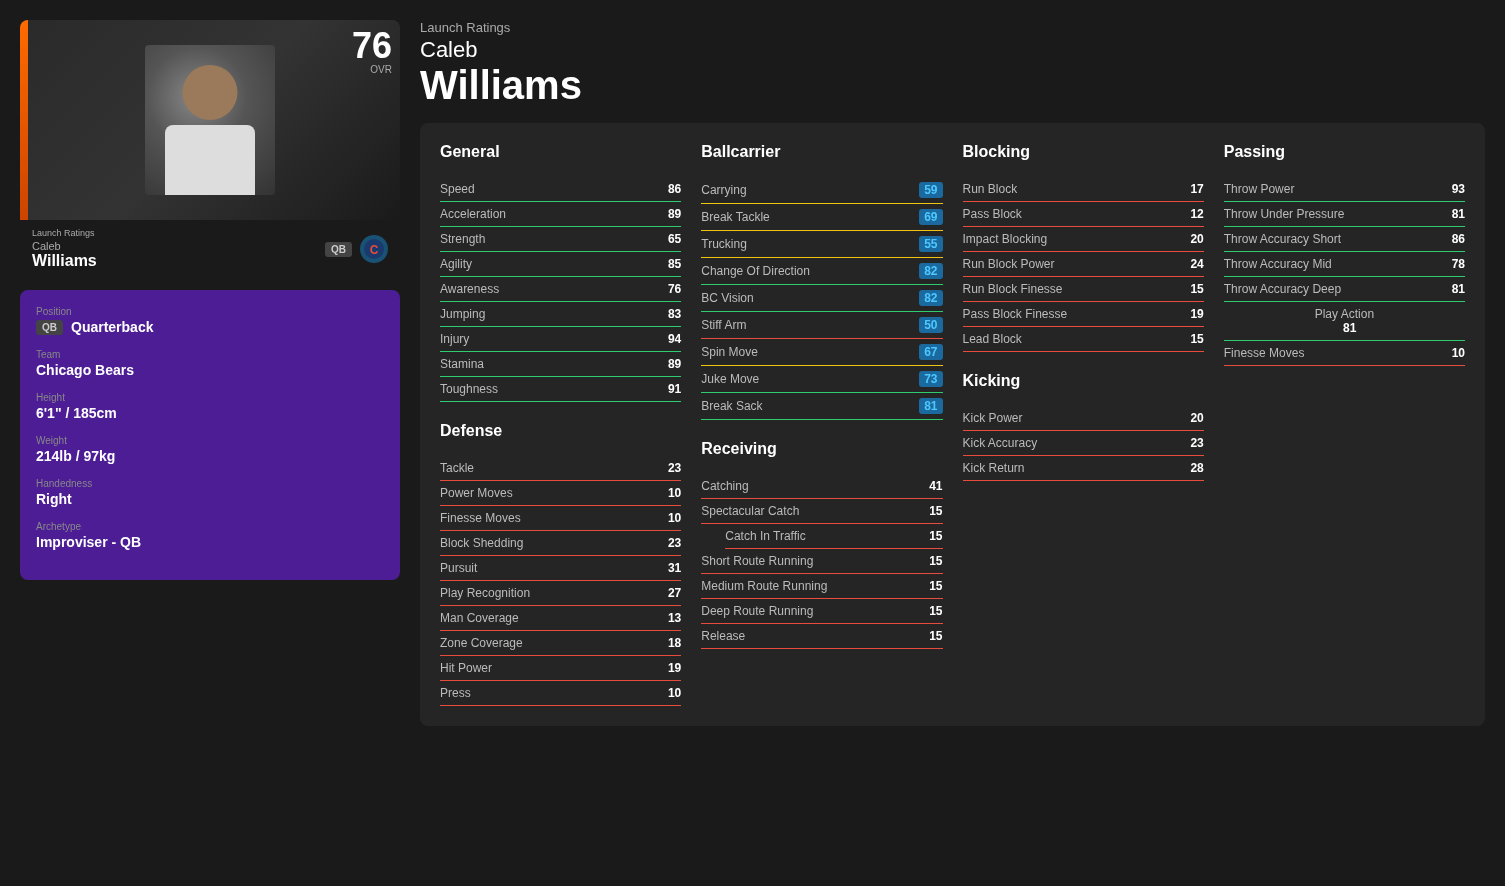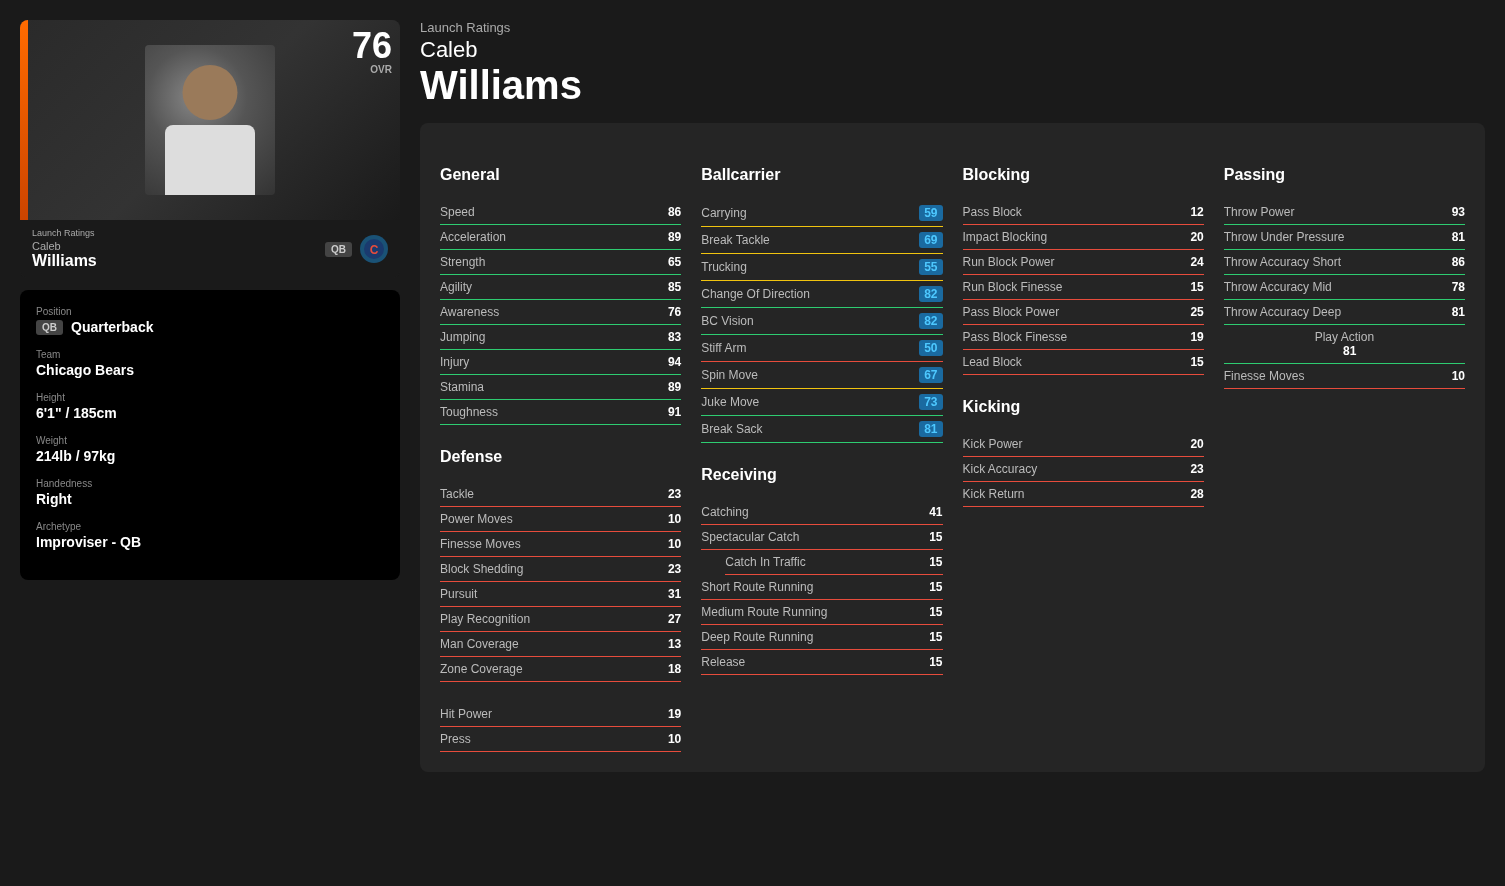--- a/index.html
+++ b/index.html
@@ -92,21 +92,20 @@
     .ovr-number {
       font-size: 36px;
       font-weight: 900;
       color: #fff;
       line-height: 1;
     }
     .ovr-label {
       font-size: 10px;
       color: #aaa;
       text-align: right;
-      font-weight: bold;
     }
     .card-bottom {
       background: #1a1a1a;
       padding: 8px 12px;
       display: flex;
       justify-content: space-between;
       align-items: center;
     }
     .card-bottom-info {
       display: flex;
@@ -146,21 +145,21 @@
       border-radius: 50%;
       display: flex;
       align-items: center;
       justify-content: center;
       font-size: 14px;
       font-weight: 900;
       color: #e74c3c;
     }
     
     .player-info-card {
-      background: #000000;
+      background: #4c1d95;
       border-radius: 8px;
       padding: 16px;
     }
     .info-row {
       margin-bottom: 14px;
     }
     .info-label {
       font-size: 10px;
       color: #888;
       margin-bottom: 2px;
@@ -217,21 +216,20 @@
     }
     .stat-category {
       padding: 0;
     }
     .category-title {
       font-size: 16px;
       font-weight: 700;
       color: #fff;
       margin-bottom: 12px;
       padding-bottom: 4px;
-      margin-top: 23px;
     }
     .stat-row {
       display: flex;
       justify-content: space-between;
       align-items: center;
       padding: 5px 0;
       border-bottom: 1px solid #333;
     }
     .stat-name {
       font-size: 12px;
@@ -401,21 +399,21 @@
                 <span class="stat-value">27</span>
               </div>
               <div class="stat-row" style="border-bottom-color: rgb(231, 76, 60);">
                 <span class="stat-name">Man Coverage</span>
                 <span class="stat-value">13</span>
               </div>
               <div class="stat-row" style="border-bottom-color: rgb(231, 76, 60);">
                 <span class="stat-name">Zone Coverage</span>
                 <span class="stat-value">18</span>
               </div>
-              <div class="stat-row" style="border-bottom-color: rgb(231, 76, 60); margin-top: 20px;">
+              <div class="stat-row" style="border-bottom-color: rgb(231, 76, 60);">
                 <span class="stat-name">Hit Power</span>
                 <span class="stat-value">19</span>
               </div>
               <div class="stat-row" style="border-bottom-color: rgb(231, 76, 60);">
                 <span class="stat-name">Press</span>
                 <span class="stat-value">10</span>
               </div>
             </div>
         </div>
       </div>
@@ -493,38 +491,38 @@
                 <span class="stat-value">15</span>
               </div>
             </div>
         </div>
       </div>
 
       <div class="stat-category">
         <div class="category-title">Blocking</div>
         <div id="blocking-stats">
             <div class="stat-row" style="border-bottom-color: rgb(231, 76, 60);">
+              <span class="stat-name">Run Block</span>
+              <span class="stat-value">17</span>
+            </div>
+            <div class="stat-row" style="border-bottom-color: rgb(231, 76, 60);">
               <span class="stat-name">Pass Block</span>
               <span class="stat-value">12</span>
             </div>
             <div class="stat-row" style="border-bottom-color: rgb(231, 76, 60);">
               <span class="stat-name">Impact Blocking</span>
               <span class="stat-value">20</span>
             </div>
             <div class="stat-row" style="border-bottom-color: rgb(231, 76, 60);">
               <span class="stat-name">Run Block Power</span>
               <span class="stat-value">24</span>
             </div>
             <div class="stat-row" style="border-bottom-color: rgb(231, 76, 60);">
               <span class="stat-name">Run Block Finesse</span>
               <span class="stat-value">15</span>
-            </div>
-            <div class="stat-row" style="border-bottom-color: rgb(231, 76, 60);">
-              <span class="stat-name">Pass Block Power</span>
-              <span class="stat-value">25</span>
             </div>
             <div class="stat-row" style="border-bottom-color: rgb(231, 76, 60);">
               <span class="stat-name">Pass Block Finesse</span>
               <span class="stat-value">19</span>
             </div>
             <div class="stat-row" style="border-bottom-color: rgb(231, 76, 60);">
               <span class="stat-name">Lead Block</span>
               <span class="stat-value">15</span>
             </div>
           </div>

